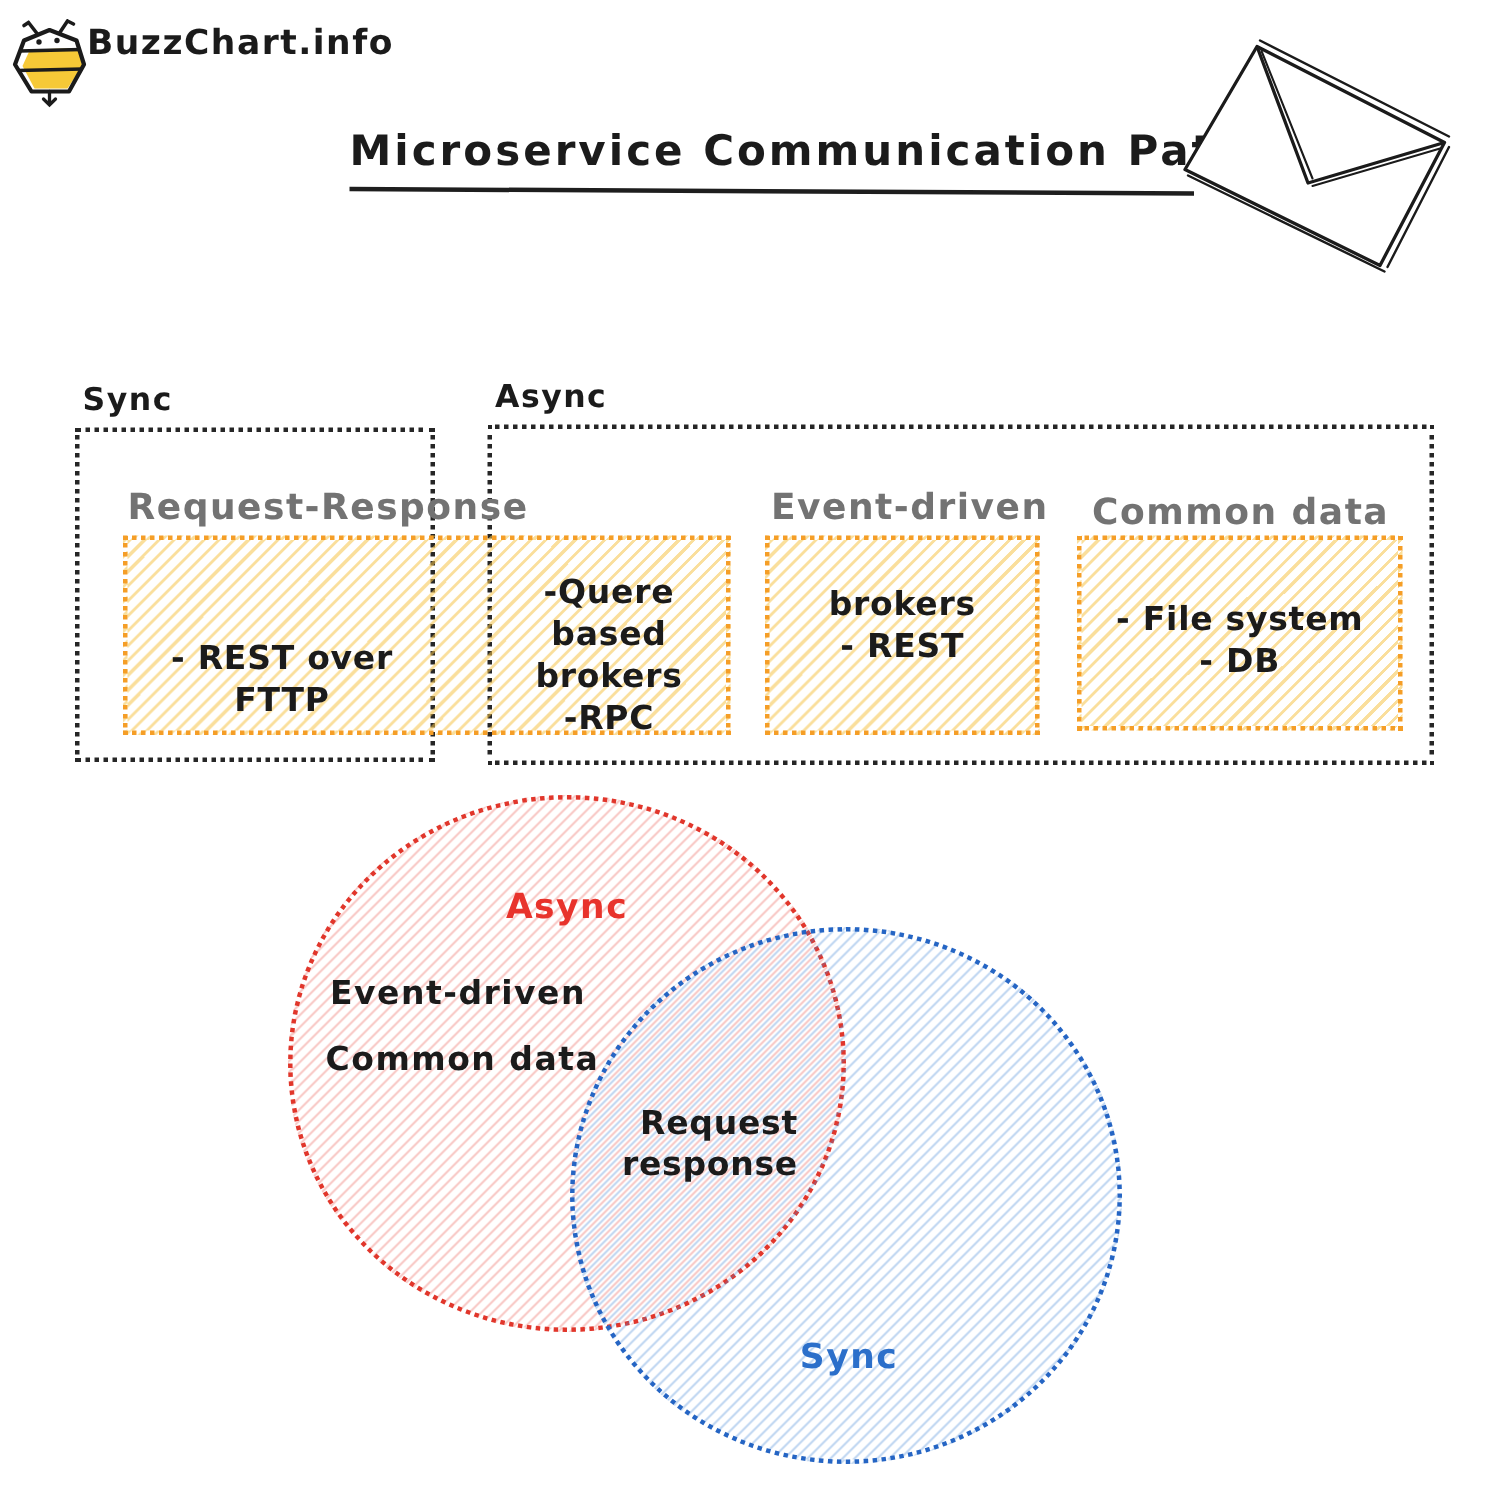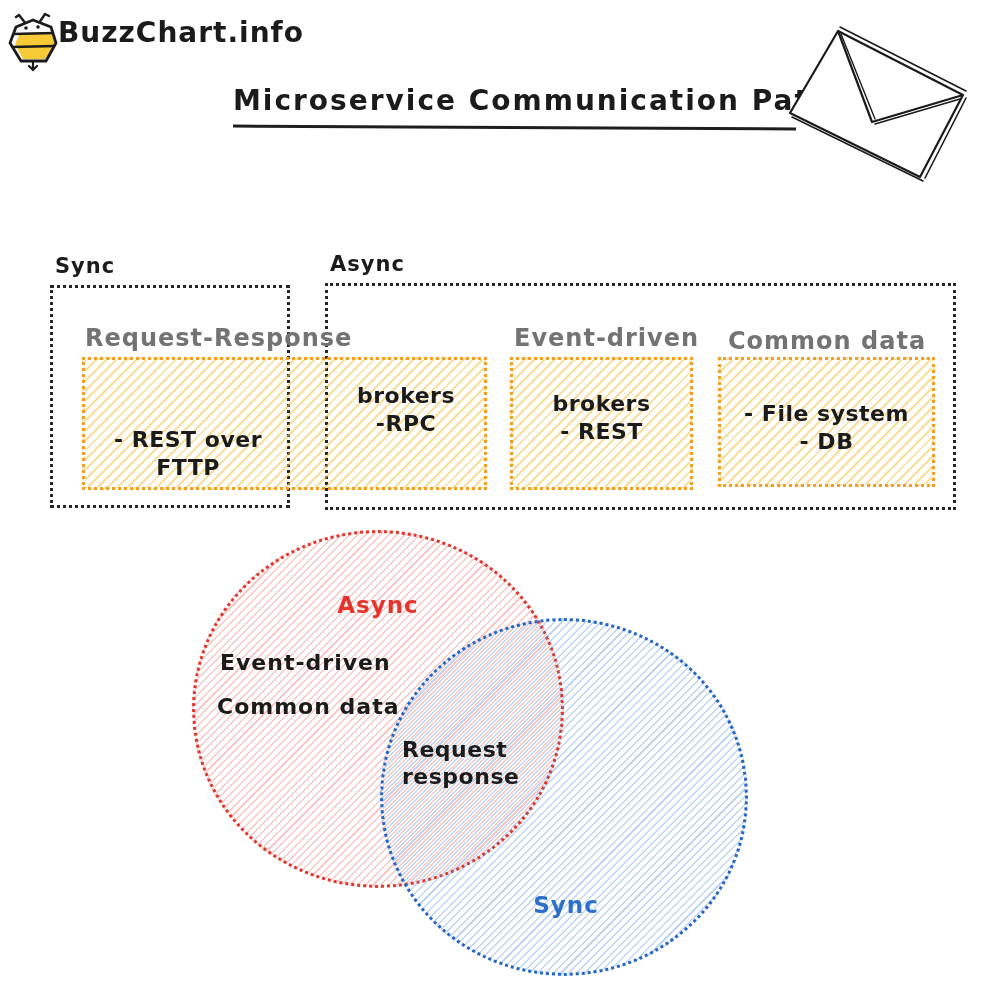--- a/index.html
+++ b/index.html
@@ -5,21 +5,21 @@
   * { margin:0; padding:0; box-sizing:border-box; }
   html,body { background:#ffffff; }
   body {
     width:1000px; height:998px; position:relative; overflow:hidden;
     font-family:"DejaVu Sans", "Liberation Sans", sans-serif;
     color:#1b1b1b;
   }
   .abs { position:absolute; }
 
   
-  .logo-text { left:58px; top:16px; font-size:28px; font-weight:700; letter-spacing:1px; }
+  .logo-text { left:58px; top:16px; font-size:23px; font-weight:700; letter-spacing:1px; }
   .title {
     left:233px; top:84px; width:563px; text-align:center;
     font-size:28px; font-weight:700; letter-spacing:2px; white-space:nowrap;
   }
   .title-underline {
     left:233px; top:126px; width:563px; height:0;
     border-top:3px solid #1e1e1e; transform:rotate(0.3deg);
   }
 
   
@@ -60,21 +60,21 @@
     border:3px dotted #2565c4;
     background:repeating-linear-gradient(135deg, rgba(66,133,214,0.33) 0 1.5px, rgba(255,255,255,0) 1.5px 5.5px);
   }
   .venn-async-label { left:318px; top:592px; width:120px; text-align:center;
     font-size:23px; font-weight:700; color:#e8332c; letter-spacing:1px; }
   .venn-sync-label { left:506px; top:892px; width:120px; text-align:center;
     font-size:23px; font-weight:700; color:#2b6fca; letter-spacing:1px; }
   .venn-item { font-size:22px; font-weight:600; letter-spacing:1px; white-space:nowrap; }
   .venn-item-ed { left:220px; top:650px; }
   .venn-item-cd { left:217px; top:694px; }
-  .venn-overlap { left:402px; top:736px; width:130px; text-align:left;
+  .venn-overlap { left:402px; top:736px; width:130px; text-align:right;
     font-size:22px; font-weight:600; line-height:27px; letter-spacing:0.5px; }
 
   svg { display:block; }
 </style>
 </head>
 <body>
 
 <div class="abs" style="left:6px; top:6px;">
   <svg width="54" height="66" viewBox="0 0 54 66">
 
@@ -117,20 +117,21 @@
 
 <div class="abs group-label async-label">Async</div>
 <div class="abs group-box async-box"></div>
 
 <div class="abs cat-label rr-label">Request-Response</div>
 <div class="abs cat-box rr-box"></div>
 <div class="abs cat-text rr-items-sync">
   <div>- REST over FTTP</div>
 </div>
 <div class="abs cat-text rr-items-async">
+  <div>-Quere based</div>
   <div>brokers</div>
   <div>-RPC</div>
 </div>
 
 <div class="abs cat-label ed-label">Event-driven</div>
 <div class="abs cat-box ed-box"></div>
 <div class="abs cat-text ed-items">
   <div>brokers</div>
   <div>- REST</div>
 </div>

